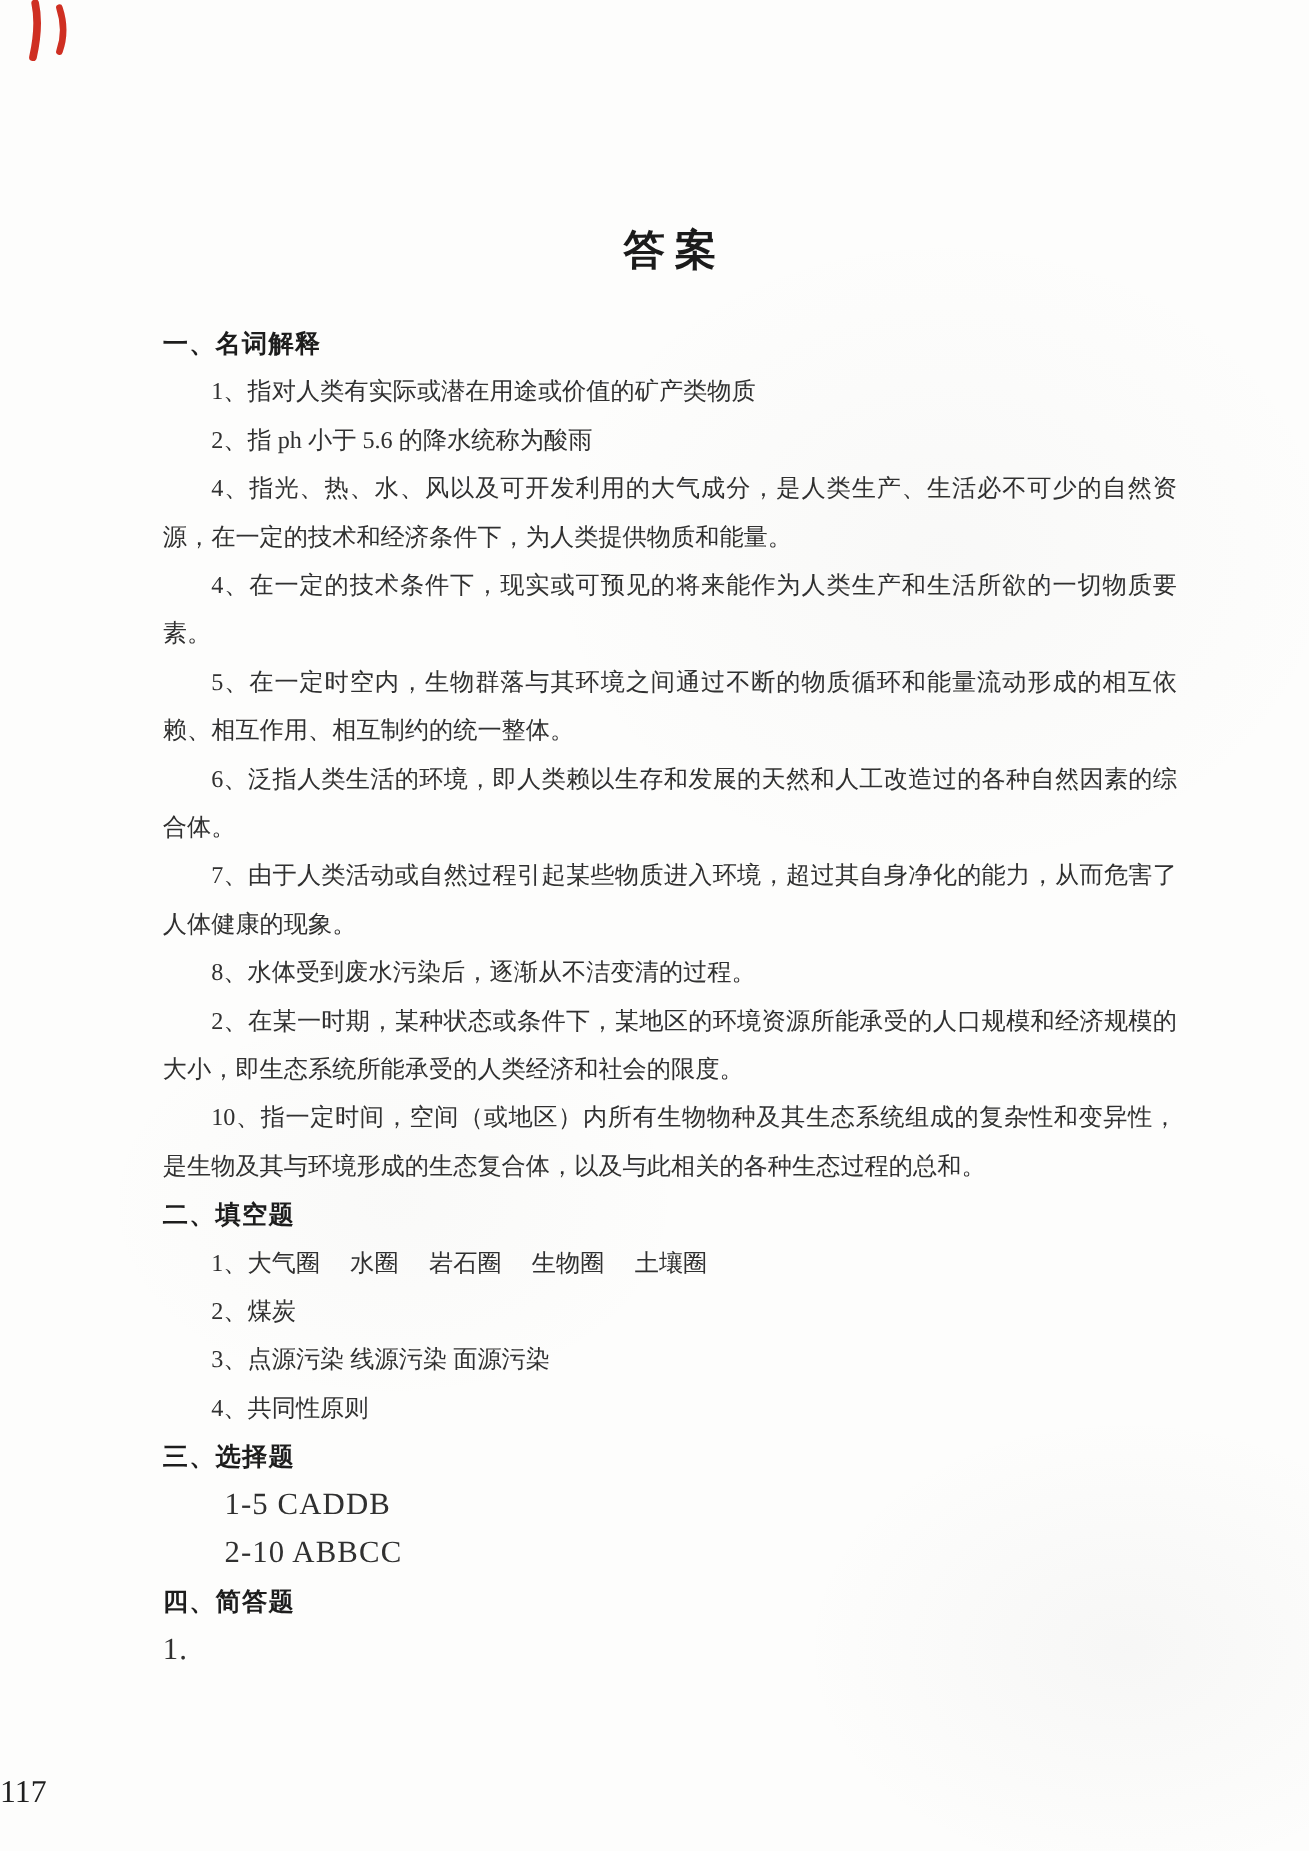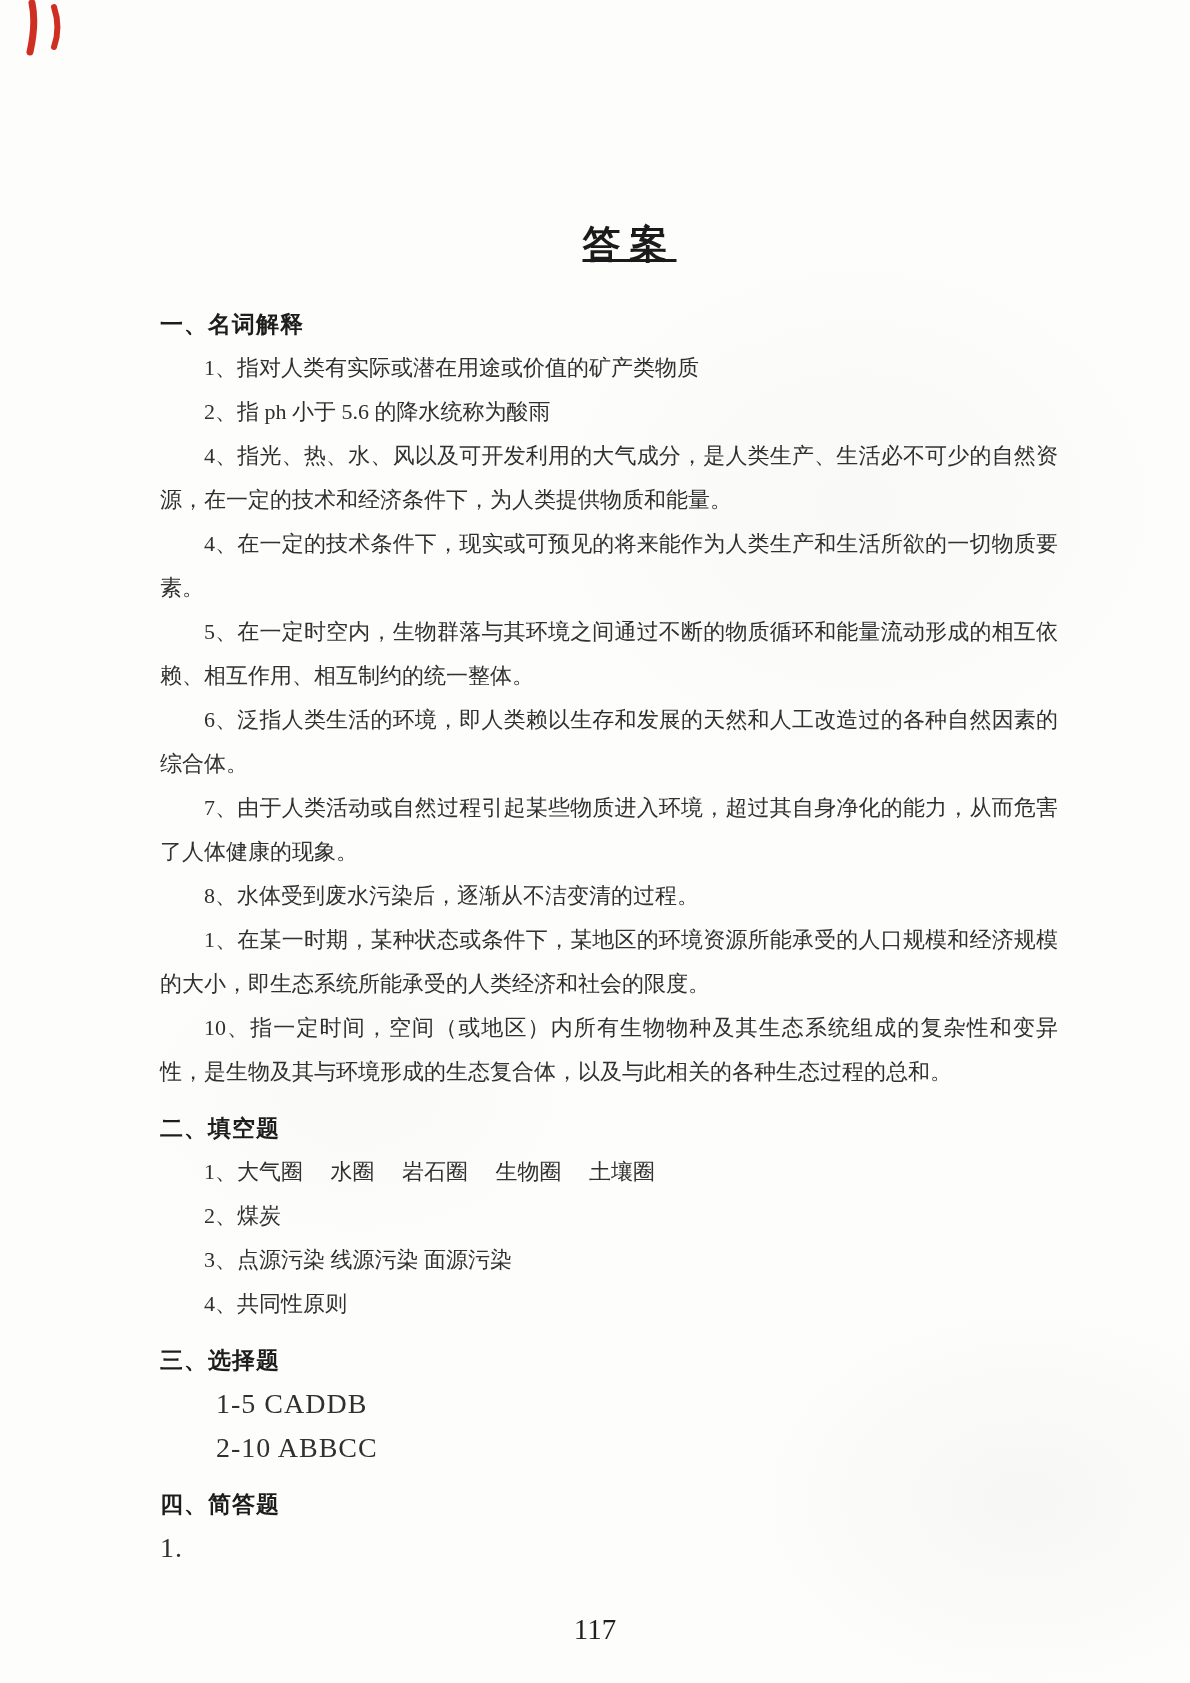--- a/index.html
+++ b/index.html
@@ -29,43 +29,42 @@
     top: 0;
     left: 22px;
     width: 52px;
     height: 72px;
   }
   .doc-title {
     position: absolute;
     top: 204px;
     left: 148px;
     width: 922px;
-    margin: 16px;
+    margin: 0;
     text-align: center;
     font-family: "Liberation Sans", "DejaVu Sans", sans-serif;
     font-weight: bold;
     font-size: 38px;
     line-height: 48px;
     letter-spacing: 9px;
     padding-left: 9px;
     box-sizing: border-box;
     color: #1b1b1b;
-    text-decoration: underline;
   }
   .content {
     position: absolute;
     top: 290px;
     left: 148px;
     width: 922px;
     font-size: 22px;
     line-height: 44px;
     color: #303030;
   }
   .content section {
-    margin: 12px;
+    margin: 0;
   }
   .section-heading {
     margin: 0;
     font-family: "Liberation Sans", "DejaVu Sans", sans-serif;
     font-weight: bold;
     font-size: 23px;
     line-height: 44px;
     letter-spacing: 1px;
     color: #1d1d1d;
   }
@@ -80,21 +79,21 @@
     text-align: left;
   }
   .item.no-indent {
     text-indent: 0;
   }
   .page-number {
     position: absolute;
     top: 1610px;
     left: 0;
     width: 1190px;
-    text-align: center;
+    text-align: left;
     font-size: 29px;
     line-height: 38px;
     color: #1f1f1f;
   }
 </style>
 </head>
 <body>
 
 <div class="page">
 
@@ -110,21 +109,21 @@
     <section>
       <h2 class="section-heading">一、名词解释</h2>
       <p class="item">1、指对人类有实际或潜在用途或价值的矿产类物质</p>
       <p class="item">2、指 ph 小于 5.6 的降水统称为酸雨</p>
       <p class="item">4、指光、热、水、风以及可开发利用的大气成分，是人类生产、生活必不可少的自然资源，在一定的技术和经济条件下，为人类提供物质和能量。</p>
       <p class="item">4、在一定的技术条件下，现实或可预见的将来能作为人类生产和生活所欲的一切物质要素。</p>
       <p class="item">5、在一定时空内，生物群落与其环境之间通过不断的物质循环和能量流动形成的相互依赖、相互作用、相互制约的统一整体。</p>
       <p class="item">6、泛指人类生活的环境，即人类赖以生存和发展的天然和人工改造过的各种自然因素的综合体。</p>
       <p class="item">7、由于人类活动或自然过程引起某些物质进入环境，超过其自身净化的能力，从而危害了人体健康的现象。</p>
       <p class="item">8、水体受到废水污染后，逐渐从不洁变清的过程。</p>
-      <p class="item">1、在某一时期，某种状态或条件下，某地区的环境资源所能承受的人口规模和经济规模的大小，即生态系统所能承受的人类经济和社会的限度。</p>
+      <p class="item">2、在某一时期，某种状态或条件下，某地区的环境资源所能承受的人口规模和经济规模的大小，即生态系统所能承受的人类经济和社会的限度。</p>
       <p class="item">10、指一定时间，空间（或地区）内所有生物物种及其生态系统组成的复杂性和变异性，是生物及其与环境形成的生态复合体，以及与此相关的各种生态过程的总和。</p>
     </section>
 
     <section>
       <h2 class="section-heading">二、填空题</h2>
       <p class="item">1、大气圈　 水圈　 岩石圈　 生物圈　 土壤圈</p>
       <p class="item">2、煤炭</p>
       <p class="item">3、点源污染 线源污染 面源污染</p>
       <p class="item">4、共同性原则</p>
     </section>

